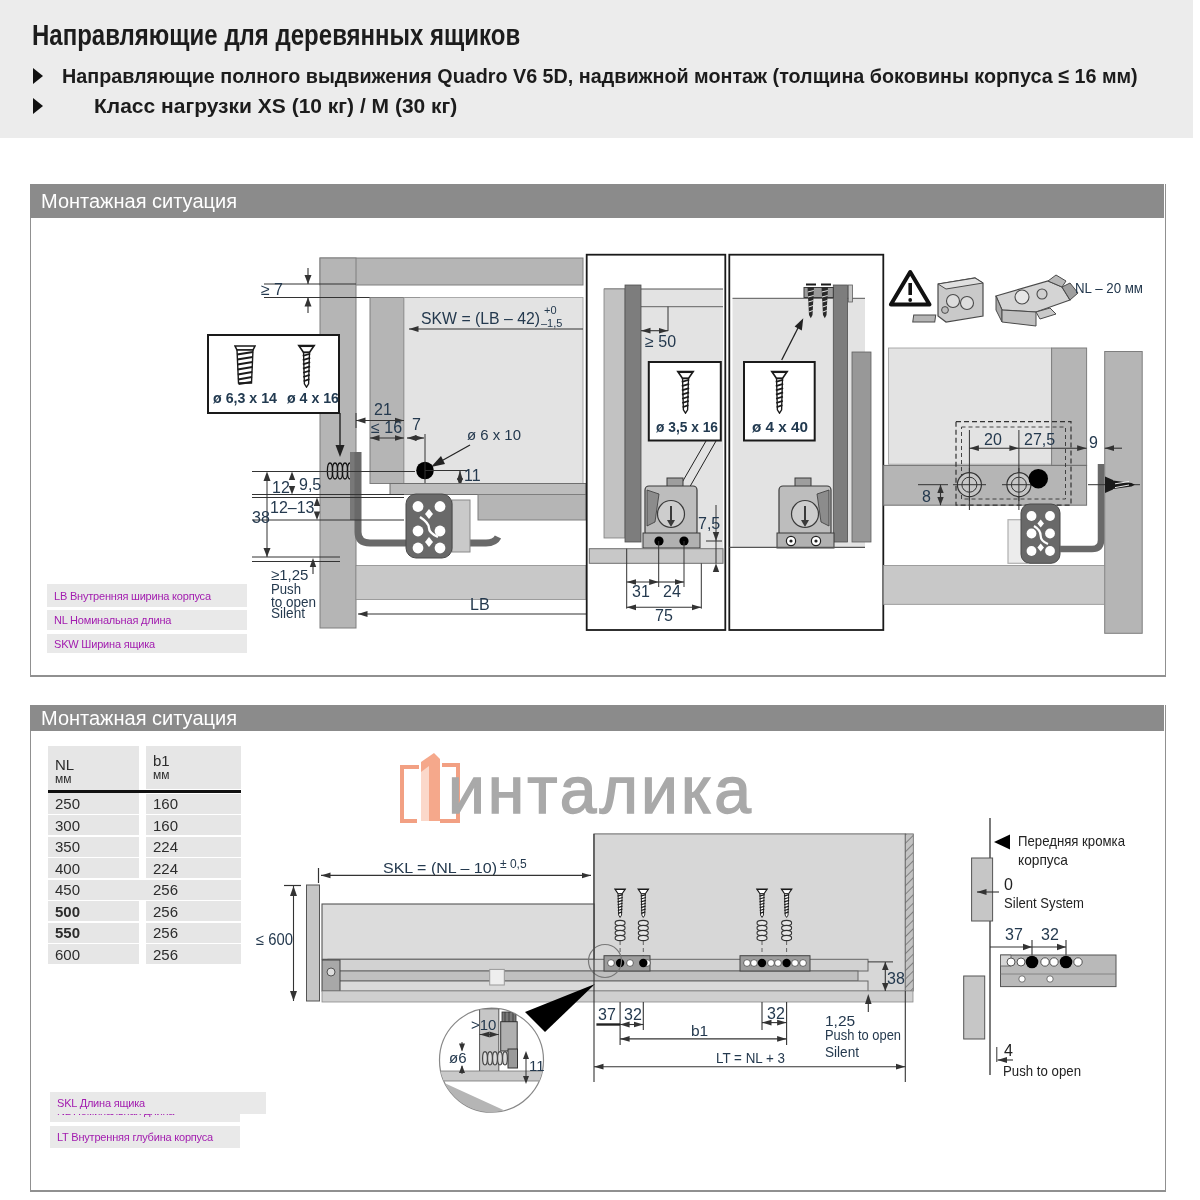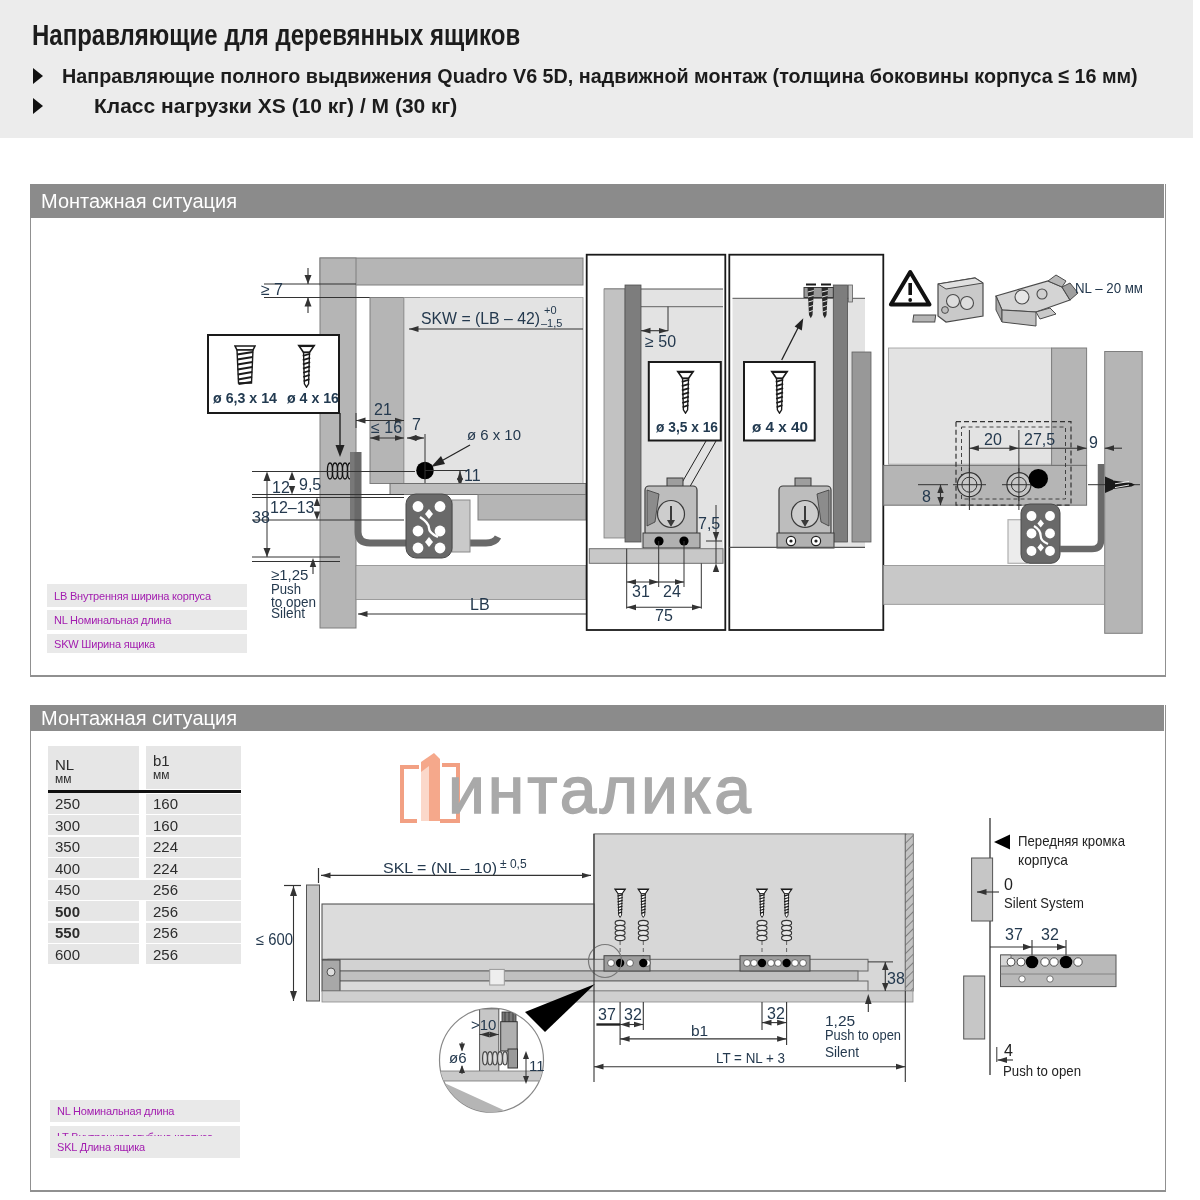--- a/index.html
+++ b/index.html
@@ -78,21 +78,21 @@
   <polygon points="25,18 38,9 44,15 44,77 25,77" fill="#f5a88b"></polygon>
   <polygon points="25,28 33,22 33,77 25,77" fill="#fff" opacity="0.55"></polygon>
 </svg>
 
 <div class="abs" style="left:448px;top:752px;font-size:66px;color:#a9a9a9;letter-spacing:3px;-webkit-text-stroke:1.4px #a9a9a9;">инталика</div>
 
 <div class="lblrow abs" style="left:50px;top:1100px;width:190px;height:22px;">NL Номинальная длина</div>
 
 <div class="lblrow abs" style="left:50px;top:1126px;width:190px;height:22px;">LT Внутренняя глубина корпуса</div>
 
-<div class="lblrow abs" style="left:50px;top:1136px;width:190px;height:22px;">SKL Длина ящика</div>
+<div class="lblrow abs" style="left:50px;top:1092px;width:216px;height:22px;">SKL Длина ящика</div>
 
 <svg class="abs" style="left:0;top:0;" width="1200" height="1200" viewBox="0 0 1200 1200" font-family="Liberation Sans, sans-serif">
 <defs>
   <symbol id="screwV" viewBox="0 0 20 52">
     <polygon points="1,2 19,2 13.5,10 6.5,10" fill="#fff" stroke="#1a1a1a" stroke-width="2"></polygon>
     <line x1="1" y1="2.6" x2="19" y2="2.6" stroke="#1a1a1a" stroke-width="2"></line>
     <polygon points="6.5,10 13.5,10 12.5,47 10,51 7.5,47" fill="#fff" stroke="#1a1a1a" stroke-width="1.6"></polygon>
     <g stroke="#1a1a1a" stroke-width="2.1">
       <line x1="5.6" y1="14" x2="14.4" y2="11.5"></line>
       <line x1="5.6" y1="19" x2="14.4" y2="16.5"></line>

